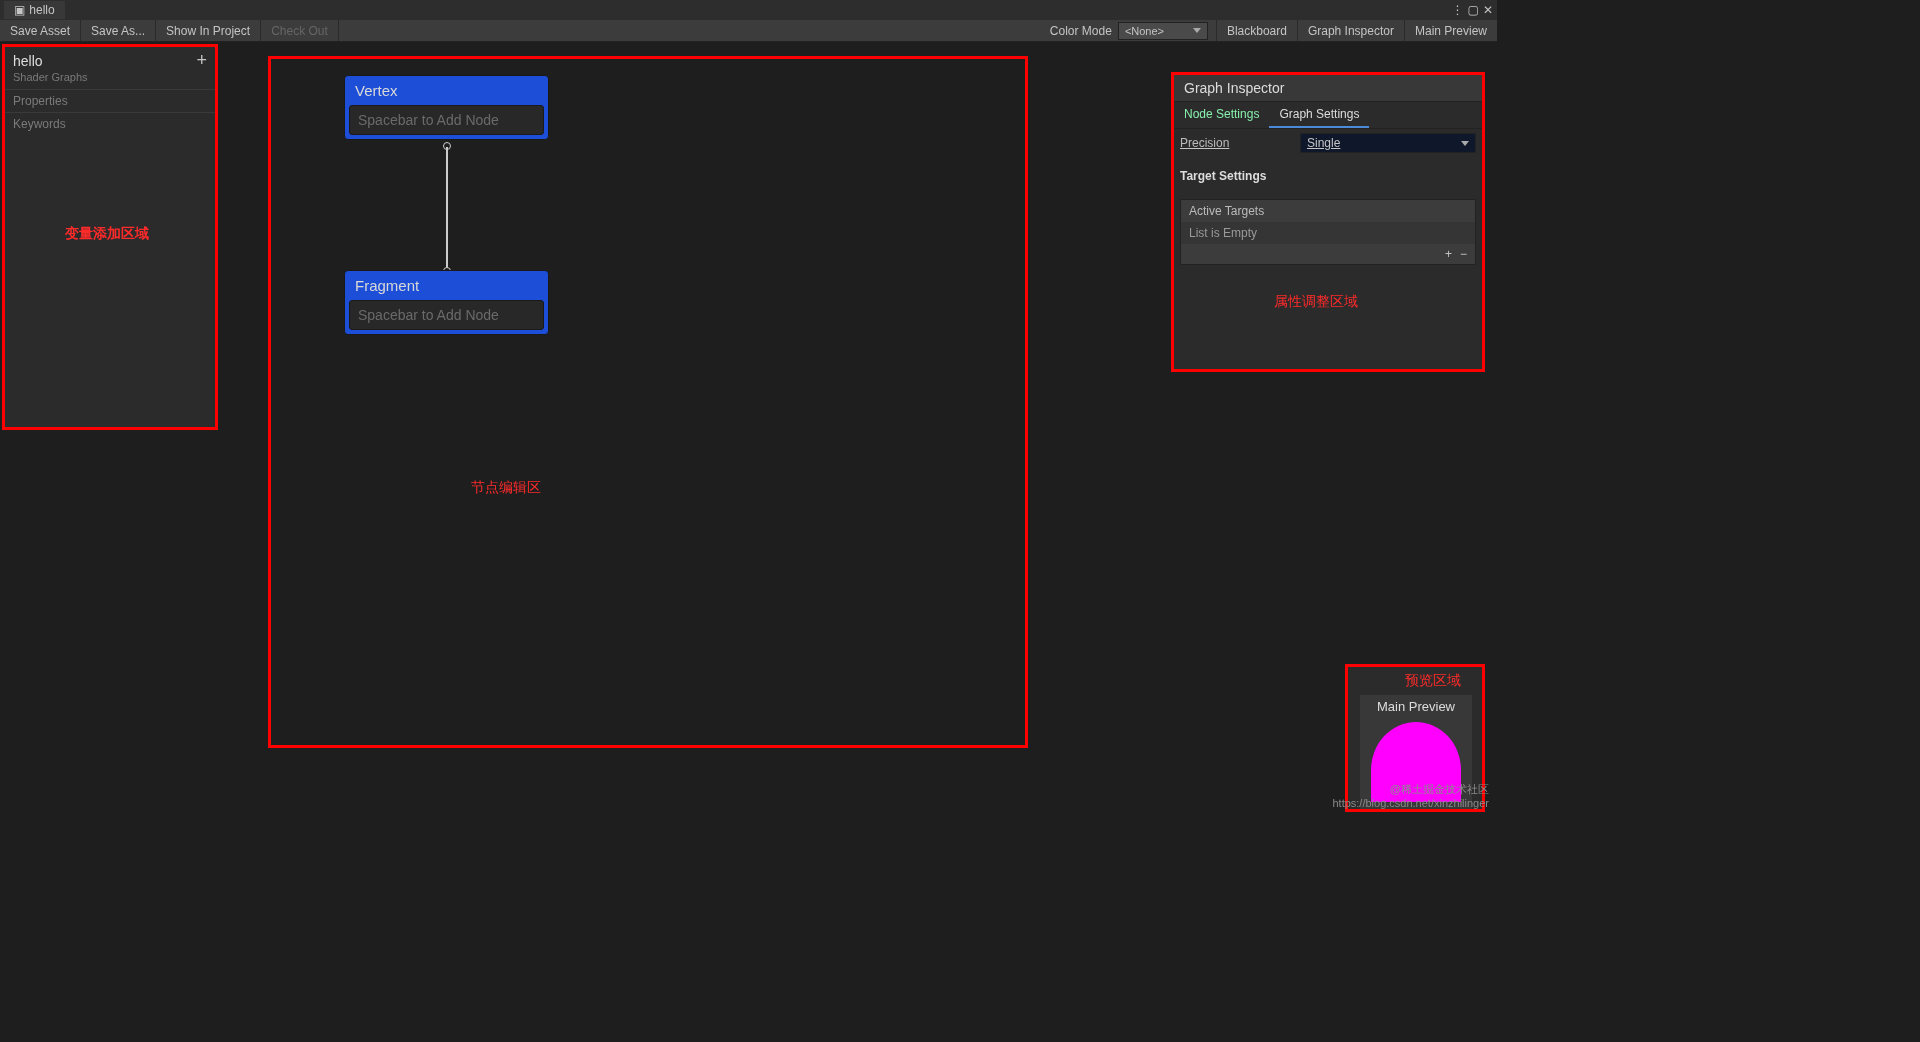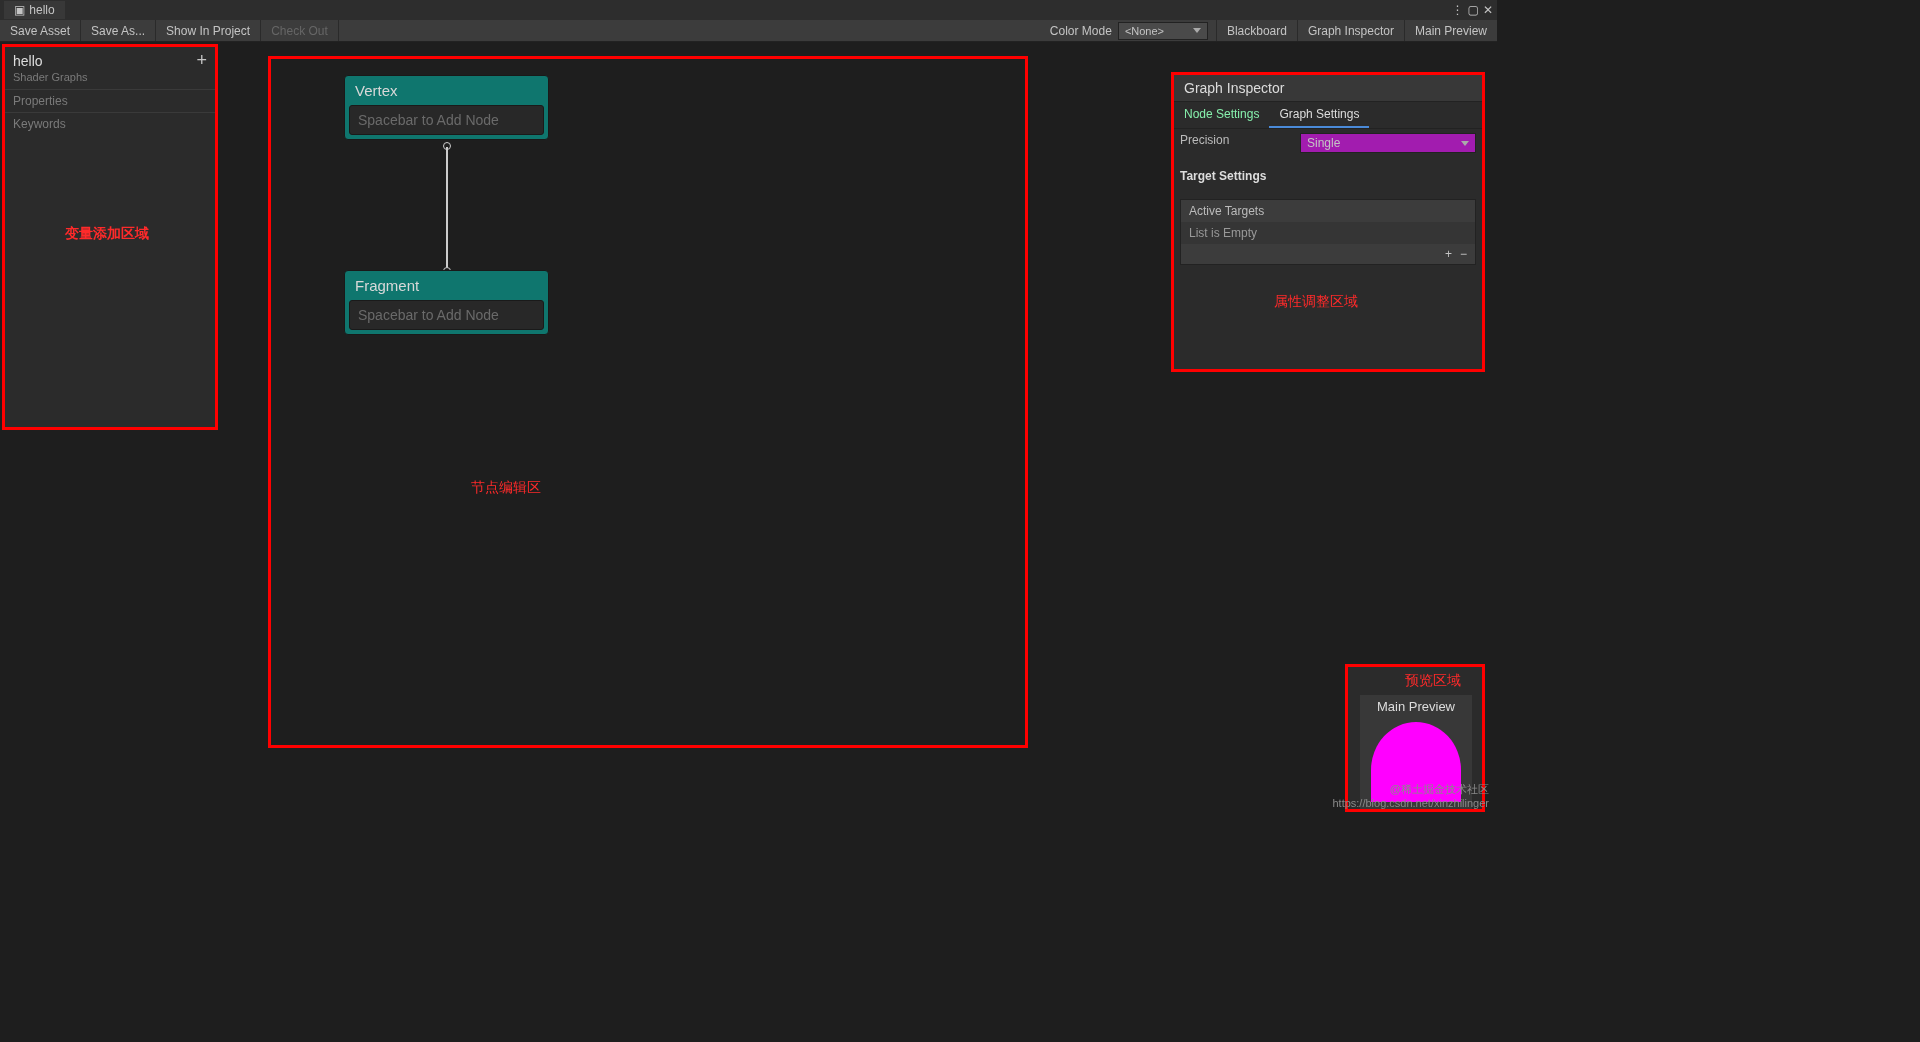--- a/index.html
+++ b/index.html
@@ -110,21 +110,21 @@
       width: 760px;
       height: 692px;
       border: 3px solid #ff0000;
       background: #1e1e1e;
     }
     .node-zone .annotation-red { position: absolute; left: 200px; top: 420px; }
 
     .graph-node {
       position: absolute;
       width: 205px;
-      background: #0f766e;
+      background: #1d4ed8;
       border: 1px solid #191919;
       border-radius: 4px;
       left: 73px;
     }
     .node-vertex { top: 16px; }
     .node-fragment { top: 211px; }
     .graph-node-title { padding: 6px 10px; font-size: 15px; color: #d8d8d8; }
     .graph-node-body {
       margin: 0 4px 4px 4px;
       background: #282828;
@@ -169,25 +169,25 @@
       background: #383838;
       padding: 5px 10px;
       font-size: 14px;
       color: #ddd;
       border-bottom: 1px solid #222;
     }
     .inspector-tabs { display: flex; border-bottom: 1px solid #222; }
     .inspector-tab { padding: 5px 10px; font-size: 12px; color: #86efac; cursor: pointer; }
     .inspector-tab.active { border-bottom: 2px solid #4a8ad8; color: #ddd; }
     .inspector-body { padding: 4px 6px; font-size: 12px; }
-    .insp-row { display: flex; margin-bottom: 15px; }
+    .insp-row { display: flex; align-items: center; margin-bottom: 15px; text-decoration: underline; }
     .insp-label { width: 120px; color: #bbb; }
     .insp-dropdown {
       flex: 1;
-      background: #a21caf;
+      background: #0f172a;
       border: 1px solid #222;
       padding: 2px 6px;
       display: flex;
       justify-content: space-between;
       align-items: center;
     }
     .insp-bold { font-weight: bold; color: #ddd; margin: 16px 0; }
     .insp-list {
       background: #3c3c3c;
       border: 1px solid #222;

